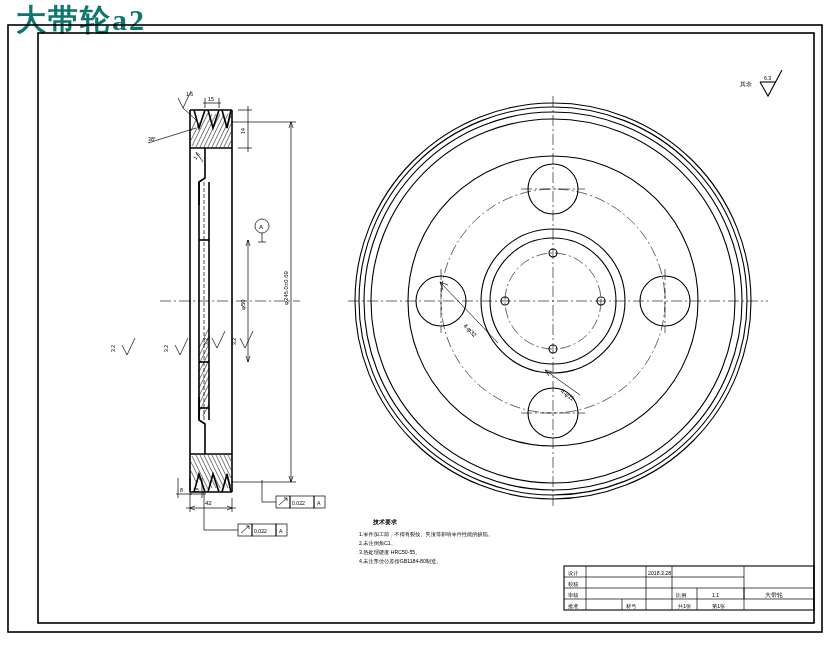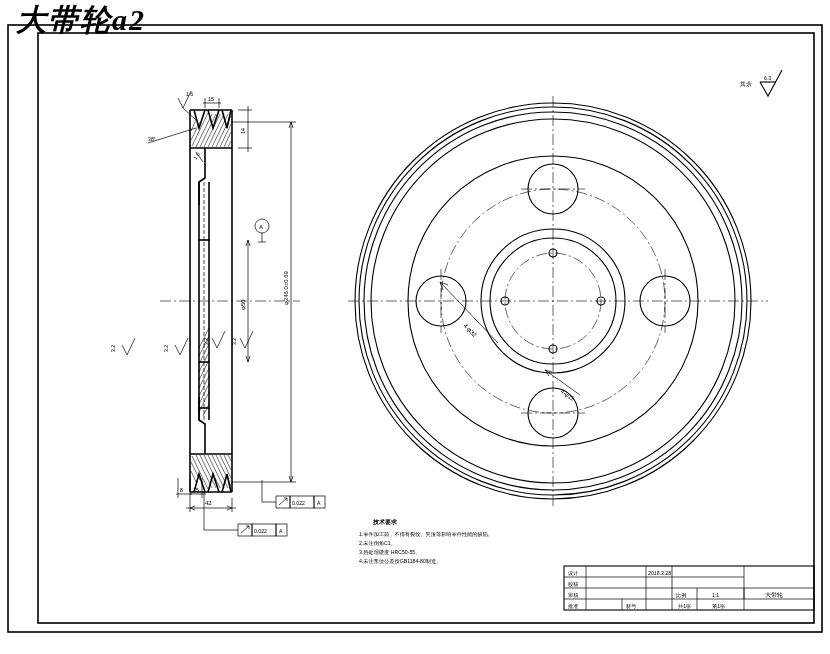--- a/index.html
+++ b/index.html
@@ -1,22 +1,22 @@
 <!DOCTYPE html>
 <html><head>
 <meta charset="utf-8">
 <style>
   html,body{margin:0;padding:0;background:#ffffff;}
   body{width:830px;height:654px;overflow:hidden;font-family:"Liberation Sans",sans-serif;}
   #stage{position:relative;width:830px;height:654px;background:#fff;}
   #title-text{
     position:absolute;left:16px;top:5px;
     font-family:"Liberation Serif",serif;
-    font-size:30px;font-weight:bold;color:#000000;letter-spacing:2px;
-    white-space:nowrap;line-height:1;font-style:italic;
+    font-size:30px;font-weight:bold;color:#0f766e;letter-spacing:2px;
+    white-space:nowrap;line-height:1;
   }
   svg{position:absolute;left:0;top:0;}
   .ln{stroke:#000;fill:none;}
   .thick{stroke-width:1.6;}
   .med{stroke-width:1.1;}
   .thin{stroke-width:0.7;}
   .center{stroke-width:0.6;stroke-dasharray:11 3 2 3;}
   .hatch{stroke:#000;stroke-width:0.55;}
   .txt{font-family:"Liberation Sans",sans-serif;font-size:5.2px;fill:#000;}
   .txt6{font-family:"Liberation Sans",sans-serif;font-size:6px;fill:#000;}

